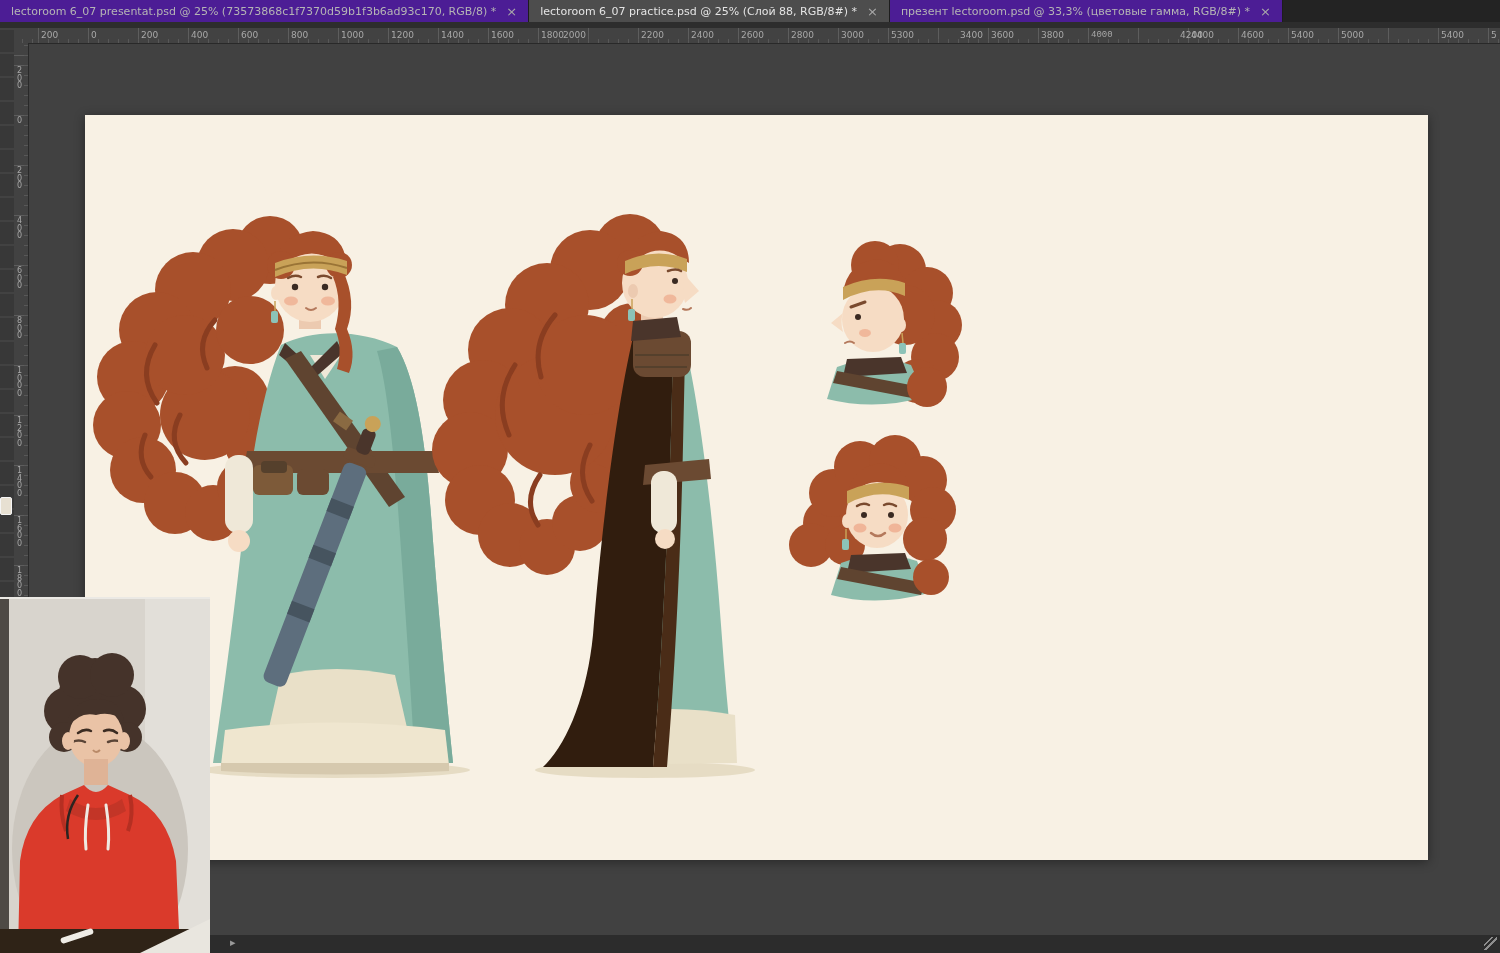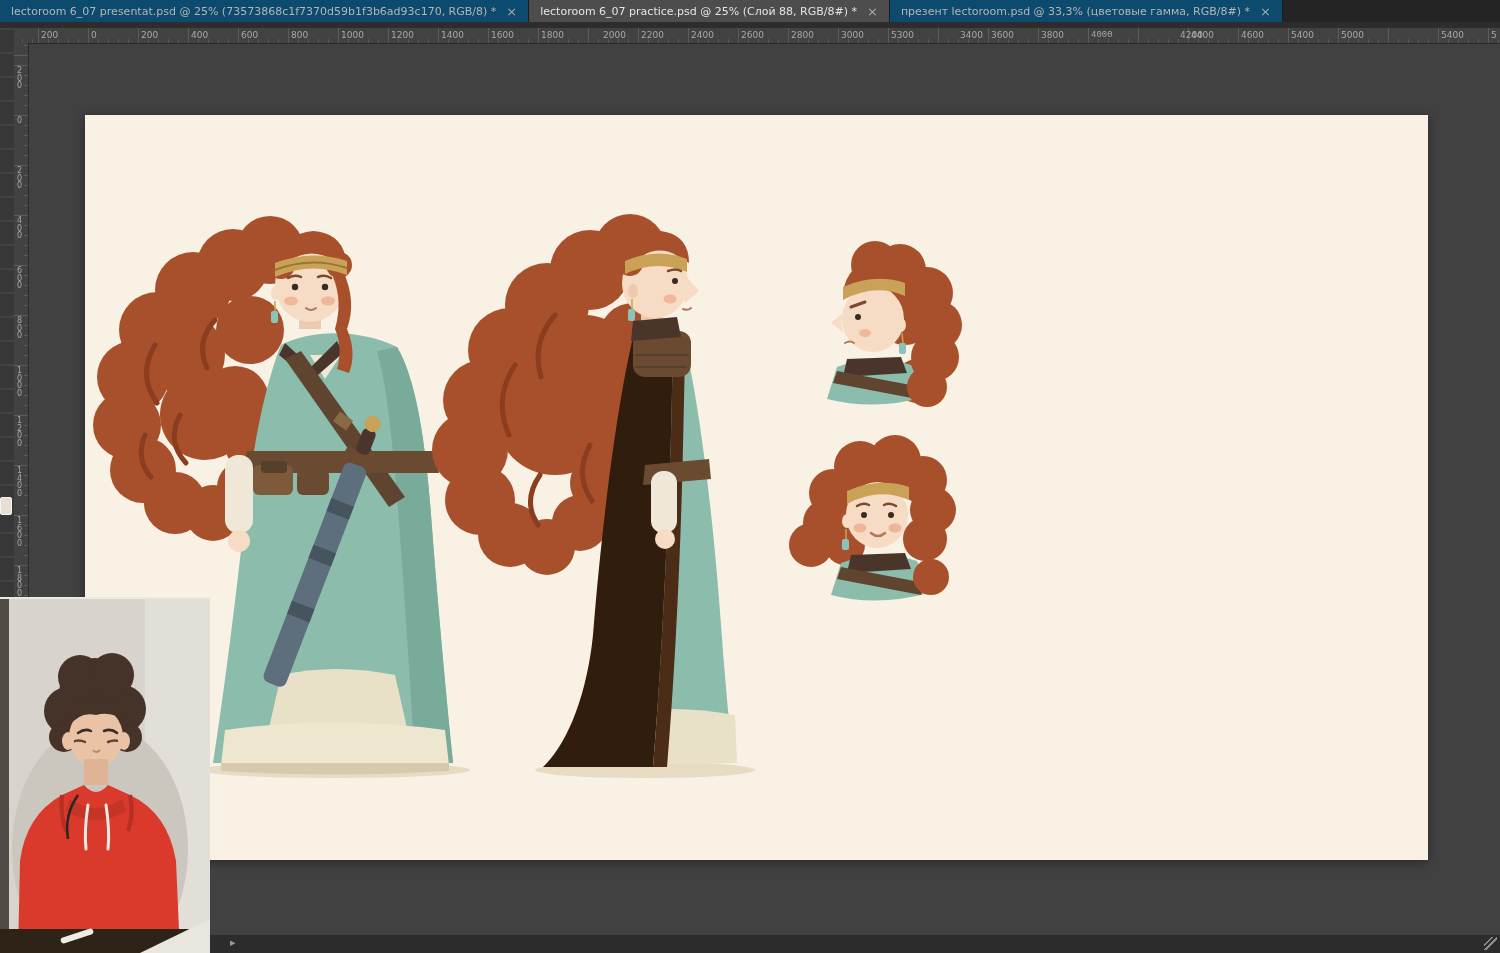--- a/index.html
+++ b/index.html
@@ -6,21 +6,21 @@
   body{
     width:1500px;height:953px;overflow:hidden;background:#282828;
     font-family:"DejaVu Sans","Liberation Sans",sans-serif;
     -webkit-font-smoothing:antialiased;position:relative;
   }
   .stage{position:absolute;inset:0;}
 
   
   .tabbar{position:absolute;left:0;top:0;right:0;height:22px;background:#232323;display:flex;align-items:stretch;z-index:30;}
   .tab{display:flex;align-items:center;gap:9px;padding:0 11px;font-size:11px;color:#b5b5b5;
-       background:#0c4a6e;border-right:1px solid #1d1d1d;white-space:nowrap;overflow:hidden;cursor:default;}
+       background:#4c1d95;border-right:1px solid #1d1d1d;white-space:nowrap;overflow:hidden;cursor:default;}
   .tab.active{background:#4d4d4d;color:#e4e4e4;}
   .tab-title{white-space:nowrap;}
   .tab-close{font-size:13px;line-height:1;color:#a9a9a9;padding-left:1px;}
   .tabbar-rest{flex:1;background:#232323;}
 
   .gapbar{position:absolute;left:0;top:22px;right:0;height:6px;background:#2d2d2d;z-index:29;}
 
   
   .hruler{position:absolute;left:14px;top:28px;right:0;height:15px;background:#424242;
           border-bottom:1px solid #292929;z-index:25;overflow:hidden;}
@@ -95,21 +95,21 @@
       <div class="htick" style="left: 74px;">0</div>
       <div class="htick" style="left: 124px;">200</div>
       <div class="htick" style="left: 174px;">400</div>
       <div class="htick" style="left: 224px;">600</div>
       <div class="htick" style="left: 274px;">800</div>
       <div class="htick" style="left: 324px;">1000</div>
       <div class="htick" style="left: 374px;">1200</div>
       <div class="htick" style="left: 424px;">1400</div>
       <div class="htick" style="left: 474px;">1600</div>
       <div class="htick" style="left: 524px;">1800</div>
-      <div class="htick" style="left: 586px;">2000</div>
+      <div class="htick" style="left: 546px;">2000</div>
       <div class="htick" style="left: 624px; text-align: center;">2200</div>
       <div class="htick" style="left: 674px;">2400</div>
       <div class="htick" style="left: 724px;">2600</div>
       <div class="htick" style="left: 774px;">2800</div>
       <div class="htick" style="left: 824px;">3000</div>
       <div class="htick" style="left: 874px;">5300</div>
       <div class="htick" style="left: 924px; margin-left: 19px;">3400</div>
       <div class="htick" style="left: 974px;">3600</div>
       <div class="htick" style="left: 1024px;">3800</div>
       <div class="htick" style="left: 1074px; font-family: Liberation Mono, monospace;">4000</div>

